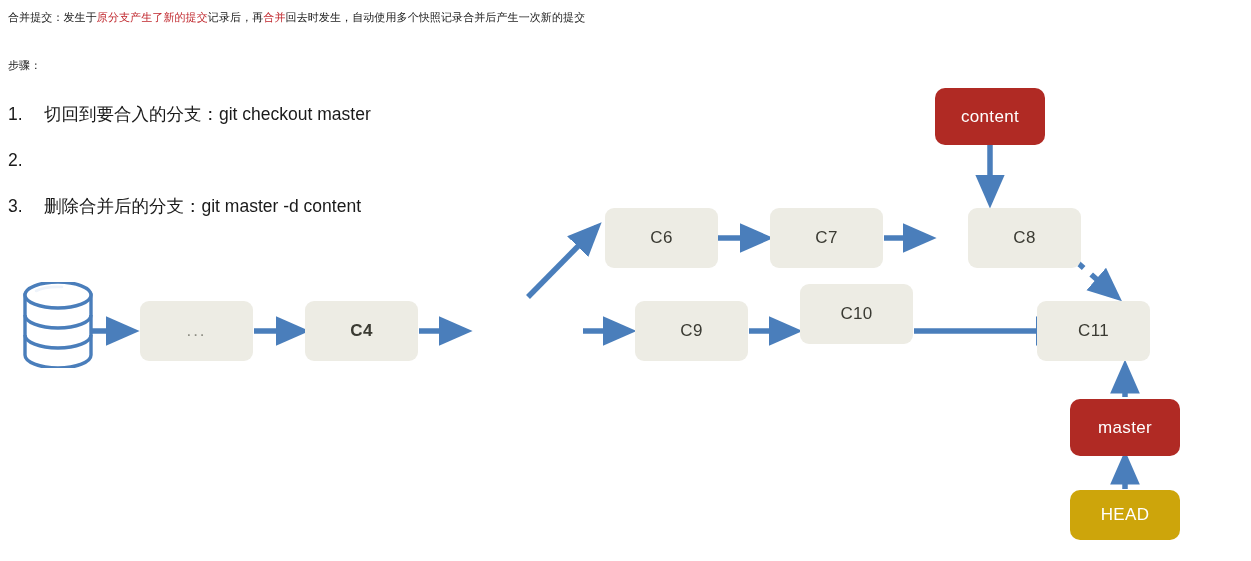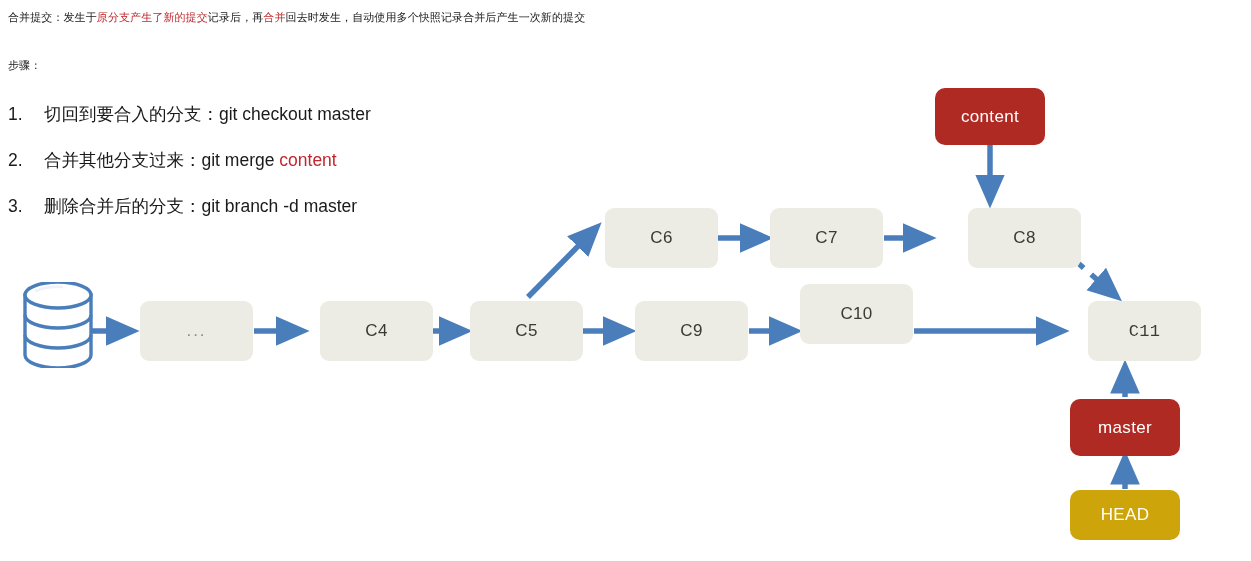--- a/index.html
+++ b/index.html
@@ -138,25 +138,24 @@
 
   <div class="para para-steps">步骤：</div>
 
   <ol class="list">
     <li class="list-item">
       <span class="list-num">1.</span>
       <span class="list-text"><span>切回到要合入的分支：</span><span class="mono-ish">git checkout master</span></span>
     </li>
     <li class="list-item">
       <span class="list-num">2.</span>
-      <span class="list-text"><span>合并其他分支过来：</span><span class="mono-ish">git merge </span><span class="mono-ish red">content</span></span>
     </li>
     <li class="list-item">
       <span class="list-num">3.</span>
-      <span class="list-text"><span>删除合并后的分支：</span><span class="mono-ish">git branch -d master</span></span>
+      <span class="list-text"><span>删除合并后的分支：</span><span class="mono-ish">git master -d content</span></span>
     </li>
   </ol>
 </div>
 
 <div class="diagram">
 
   <svg class="svg-layer" viewBox="0 0 1251 561">
     <defs>
       <marker id="ah" markerWidth="7" markerHeight="7" refX="5.0" refY="3.0" orient="auto" markerUnits="strokeWidth">
         <path d="M0,0.3 L6.2,3 L0,5.7 z" fill="#4a7ebb"></path>
@@ -197,35 +196,34 @@
       <path d="M3,13 L3,73 a33,13 0 0 0 66,0 L69,13 z"></path>
       <ellipse cx="36" cy="13" rx="33" ry="13"></ellipse>
       <path d="M3,33 a33,13 0 0 0 66,0" fill="none"></path>
       <path d="M3,53 a33,13 0 0 0 66,0" fill="none"></path>
     </g>
     <path d="M14,9 a26,8 0 0 1 26,-4" fill="none" stroke="#eef3fa" stroke-width="2.6" stroke-linecap="round"></path>
   </svg>
 
   <div class="node node-commit node-ellipsis" style="left:140px; top:301px;">...</div>
 
-  <div class="node node-commit" style="left:320px; top:301px;">C4</div>
-
-  <div class="node node-commit" style="left:470px; top:301px;">C5</div>
+  <div class="node node-commit" style="left:305px; top:301px;font-weight:bold;">C4</div>
+
 
   <div class="node node-commit" style="left:605px; top:208px;text-align:center;">C6</div>
 
   <div class="node node-commit" style="left:770px; top:208px;text-align:center;">C7</div>
 
   <div class="node node-commit" style="left:935px; top:208px;margin-left:33px;">C8</div>
 
   <div class="node node-commit" style="left:635px; top:301px;">C9</div>
 
   <div class="node node-commit" style="left:800px; top:284px;">C10</div>
 
-  <div class="node node-commit" style="left:1088px; top:301px;font-family:Liberation Mono, monospace;">C11</div>
+  <div class="node node-commit" style="left:1037px; top:301px;">C11</div>
 
   <div class="node node-branch" style="left:935px; top:88px;">content</div>
 
   <div class="node node-branch" style="left:1070px; top:399px;">master</div>
 
   <div class="node node-head" style="left:1070px; top:490px;">HEAD</div>
 
 </div>
 
 </body></html>

